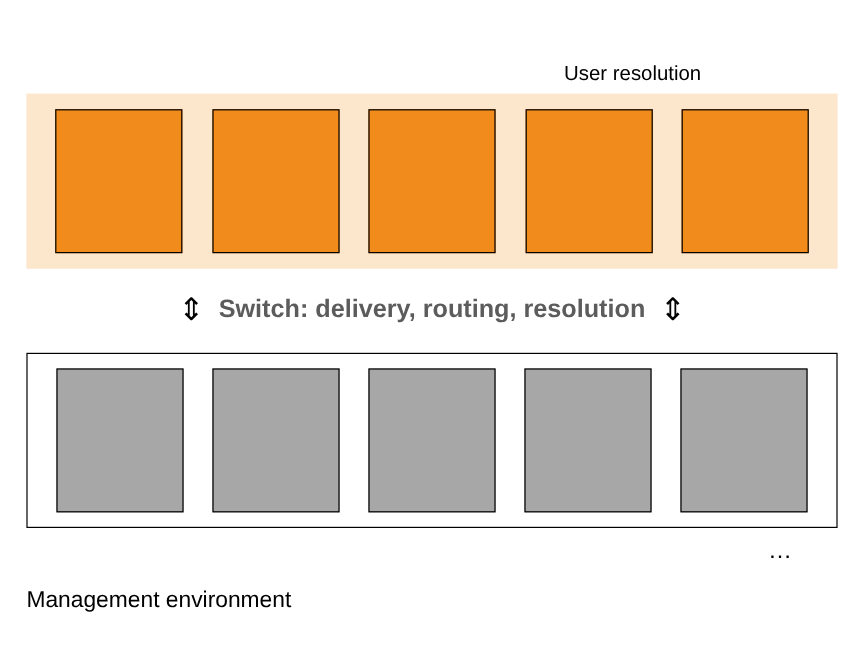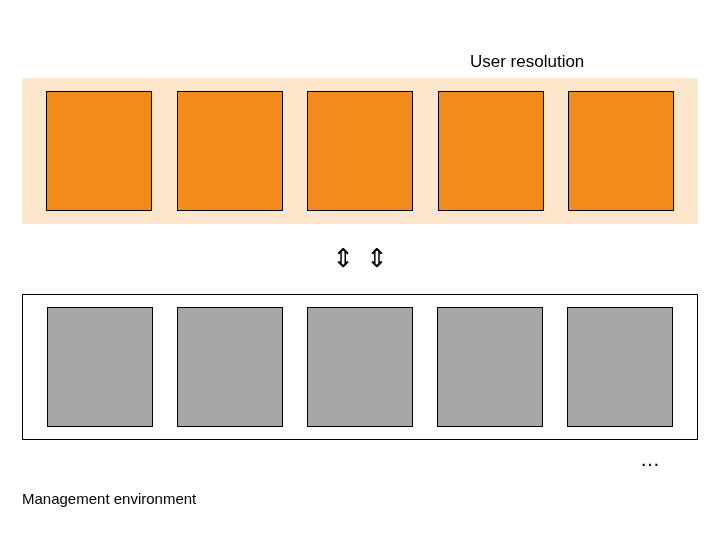--- a/index.html
+++ b/index.html
@@ -77,39 +77,40 @@
   .ellipsis {
     position: absolute;
     top: 448px;
     right: 60px;
     font-size: 20px;
   }
   .label-mgmt {
     position: absolute;
     top: 490px;
     left: 22px;
-    font-size: 15px;
+    font-size: 19px;
     font-family: Arial, sans-serif;
   }
 </style>
 </head>
 <body>
 
 <div class="label-user">User resolution</div>
 
 <div class="top-band">
   <div class="orange-box"></div>
   <div class="orange-box"></div>
   <div class="orange-box"></div>
   <div class="orange-box"></div>
   <div class="orange-box"></div>
 </div>
 
 <div class="switch-row">
   <span class="arrow">⇕</span>
+  <span class="switch-text">Switch: delivery, routing, resolution</span>
   <span class="arrow">⇕</span>
 </div>
 
 <div class="bottom-band">
   <div class="gray-box"></div>
   <div class="gray-box"></div>
   <div class="gray-box"></div>
   <div class="gray-box"></div>
   <div class="gray-box"></div>
 </div>

